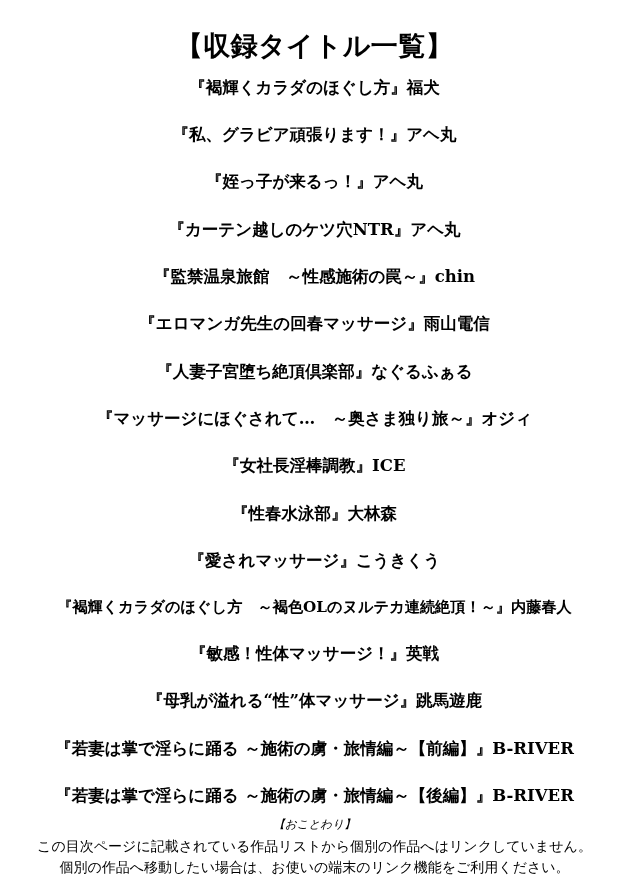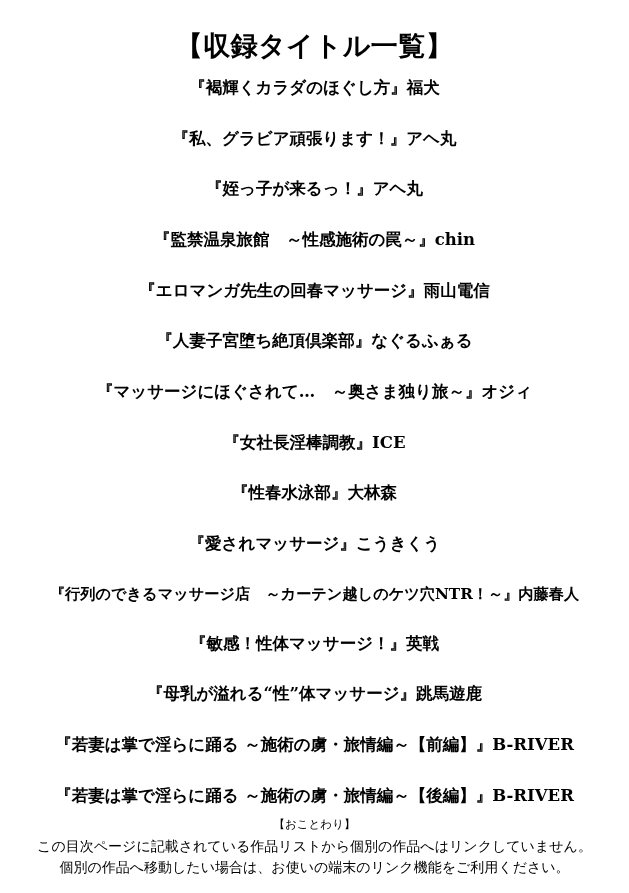--- a/index.html
+++ b/index.html
@@ -50,45 +50,47 @@
   }
   .notice {
     margin-top: auto;
     text-align: center;
     padding-bottom: 6px;
   }
   .notice-head {
     font-size: 11.5px;
     line-height: 1.5;
     margin-bottom: 2px;
+    font-style: italic;
   }
   .notice-line {
     font-size: 14px;
     line-height: 1.55;
   }
 </style>
 </head>
 <body>
 
 <div class="page">
 
   <h1 class="doc-title">【収録タイトル一覧】</h1>
 
   <div class="title-list">
     <div class="title-entry">『褐輝くカラダのほぐし方』福犬</div>
     <div class="title-entry">『私、グラビア頑張ります！』アヘ丸</div>
     <div class="title-entry">『姪っ子が来るっ！』アヘ丸</div>
+    <div class="title-entry">『カーテン越しのケツ穴NTR』アヘ丸</div>
     <div class="title-entry">『監禁温泉旅館　～性感施術の罠～』chin</div>
     <div class="title-entry">『エロマンガ先生の回春マッサージ』雨山電信</div>
     <div class="title-entry">『人妻子宮堕ち絶頂倶楽部』なぐるふぁる</div>
     <div class="title-entry">『マッサージにほぐされて…　～奥さま独り旅～』オジィ</div>
     <div class="title-entry">『女社長淫棒調教』ICE</div>
     <div class="title-entry">『性春水泳部』大林森</div>
     <div class="title-entry">『愛されマッサージ』こうきくう</div>
-    <div class="title-entry small">『行列のできるマッサージ店　～カーテン越しのケツ穴NTR！～』内藤春人</div>
+    <div class="title-entry small">『褐輝くカラダのほぐし方　～褐色OLのヌルテカ連続絶頂！～』内藤春人</div>
     <div class="title-entry">『敏感！性体マッサージ！』英戦</div>
     <div class="title-entry">『母乳が溢れる“性”体マッサージ』跳馬遊鹿</div>
     <div class="title-entry">『若妻は掌で淫らに踊る ～施術の虜・旅情編～【前編】』B-RIVER</div>
     <div class="title-entry">『若妻は掌で淫らに踊る ～施術の虜・旅情編～【後編】』B-RIVER</div>
   </div>
 
   <div class="notice">
     <div class="notice-head">【おことわり】</div>
     <div class="notice-line">この目次ページに記載されている作品リストから個別の作品へはリンクしていません。</div>
     <div class="notice-line">個別の作品へ移動したい場合は、お使いの端末のリンク機能をご利用ください。</div>

